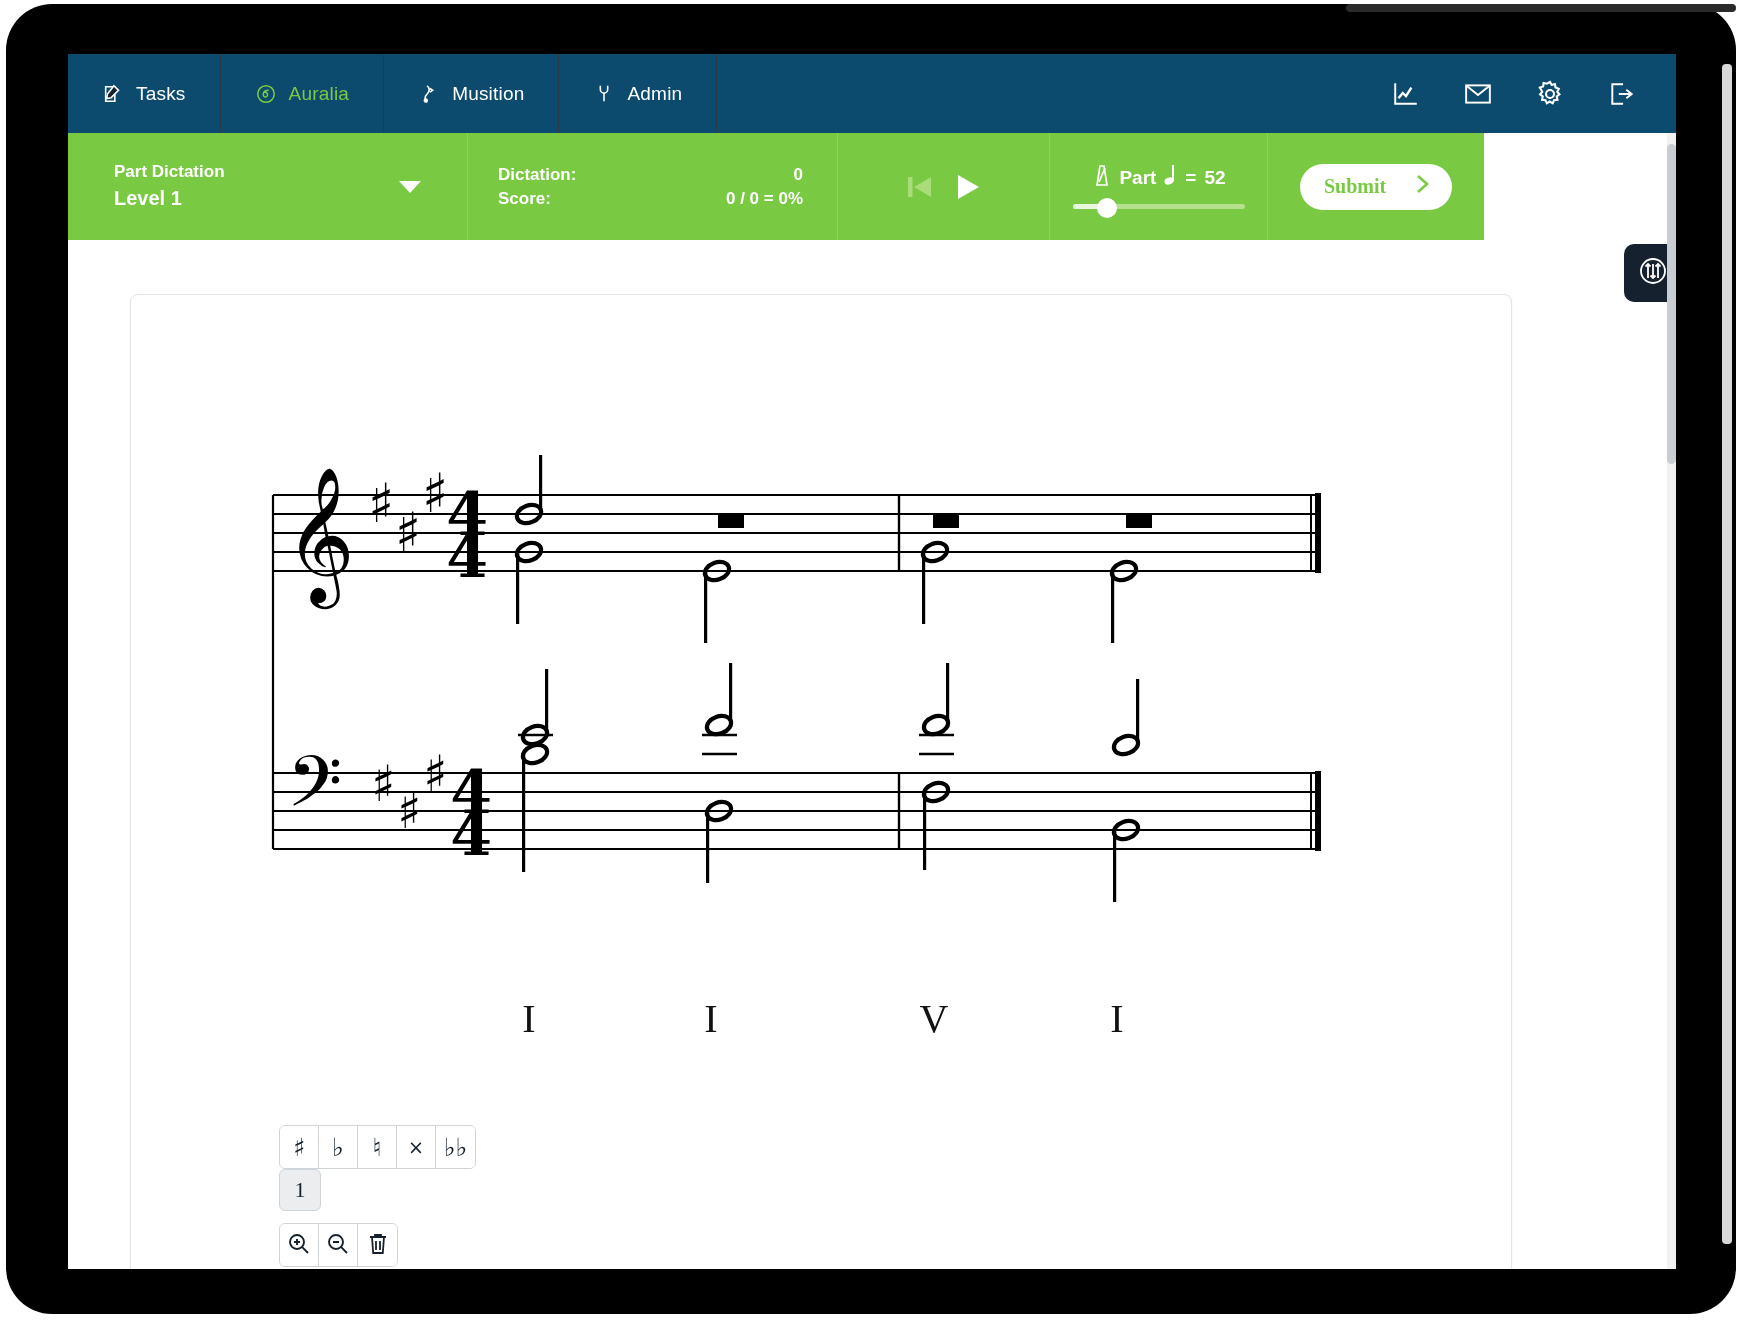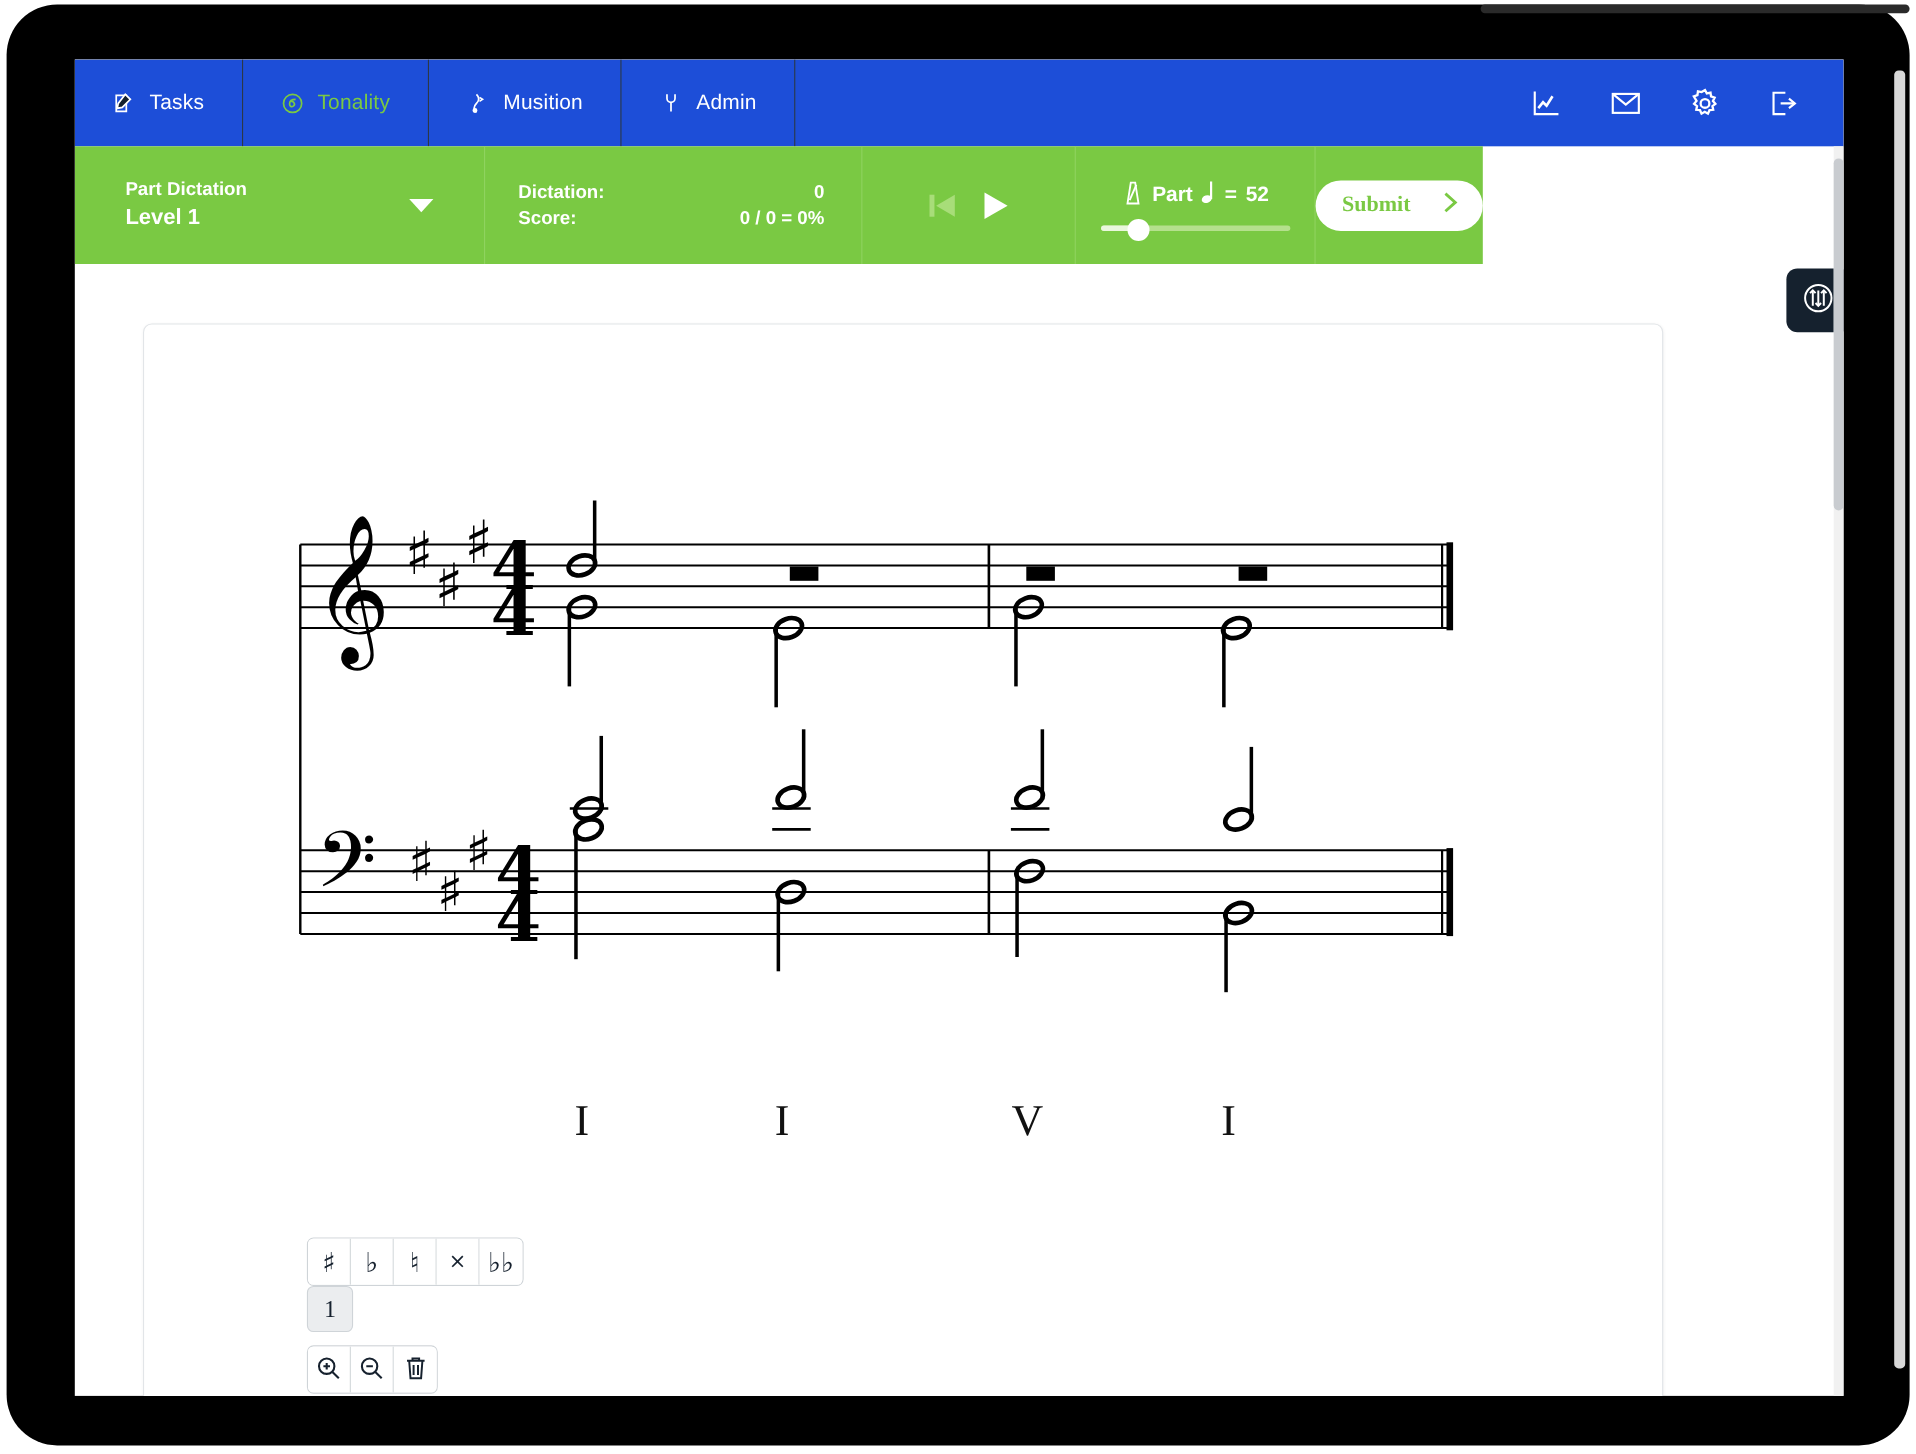--- a/index.html
+++ b/index.html
@@ -32,21 +32,21 @@
   }
   #bezel-right-strip {
     position:absolute; right: 4px; top: 60px;
     width: 10px; height: 1180px; background:#d8d8d8; border-radius:4px;
   }
 
   
   #topnav {
     position: absolute; left: 0; top: 0;
     width: 1608px; height: 79px;
-    background: #1d4ed8;
+    background: #0c4a6e;
     display: flex; align-items: stretch;
   }
   .nav-tab {
     display: flex; align-items: center; justify-content: center;
     gap: 12px;
     padding: 0 34px;
     border-right: 1px solid #2b3846;
     color: #ffffff;
     font-size: 19px;
     letter-spacing: .2px;
@@ -58,21 +58,21 @@
   #nav-spacer { flex: 1; border-right: none; }
   #nav-icons {
     display: flex; align-items: center; gap: 44px;
     padding-right: 40px;
   }
   #nav-icons .nicon { cursor: pointer; display:flex; }
 
   
   #greenbar {
     position: absolute; left: 0; top: 79px;
-    width: 1280px; height: 107px;
+    width: 1416px; height: 107px;
     background: #7ac943;
     display: flex; align-items: stretch;
     color: #ffffff;
   }
   .gb-seg { border-right: 1px solid #8fd35f; display: flex; align-items: center; }
   #gb-exercise {
     width: 400px; padding: 0 46px;
     justify-content: space-between; cursor: pointer;
   }
   #gb-exercise .etxt { line-height: 1.45; }
@@ -234,21 +234,21 @@
         <span>Tasks</span>
       </div>
 
       <div class="nav-tab active">
         <span class="nav-ico">
           <svg width="22" height="22" viewBox="0 0 24 24" fill="none" stroke="#7ac943" stroke-width="1.7">
             <circle cx="12" cy="12" r="9"></circle>
             <path d="M15 8c-4 0-6 2-6 4.5S11 16 13 14.5 13 9.5 10.5 10"></path>
           </svg>
         </span>
-        <span>Tonality</span>
+        <span>Auralia</span>
       </div>
 
       <div class="nav-tab">
         <span class="nav-ico">
           <svg width="22" height="22" viewBox="0 0 24 24" fill="none" stroke="#ffffff" stroke-width="1.7">
             <path d="M10 3c3 3 3 6 0 9s-3 6 0 9"></path>
             <path d="M13 6l3 2-3 2"></path>
               <circle cx="8.5" cy="19" r="1.6" fill="#ffffff"></circle>
           </svg>
         </span>

